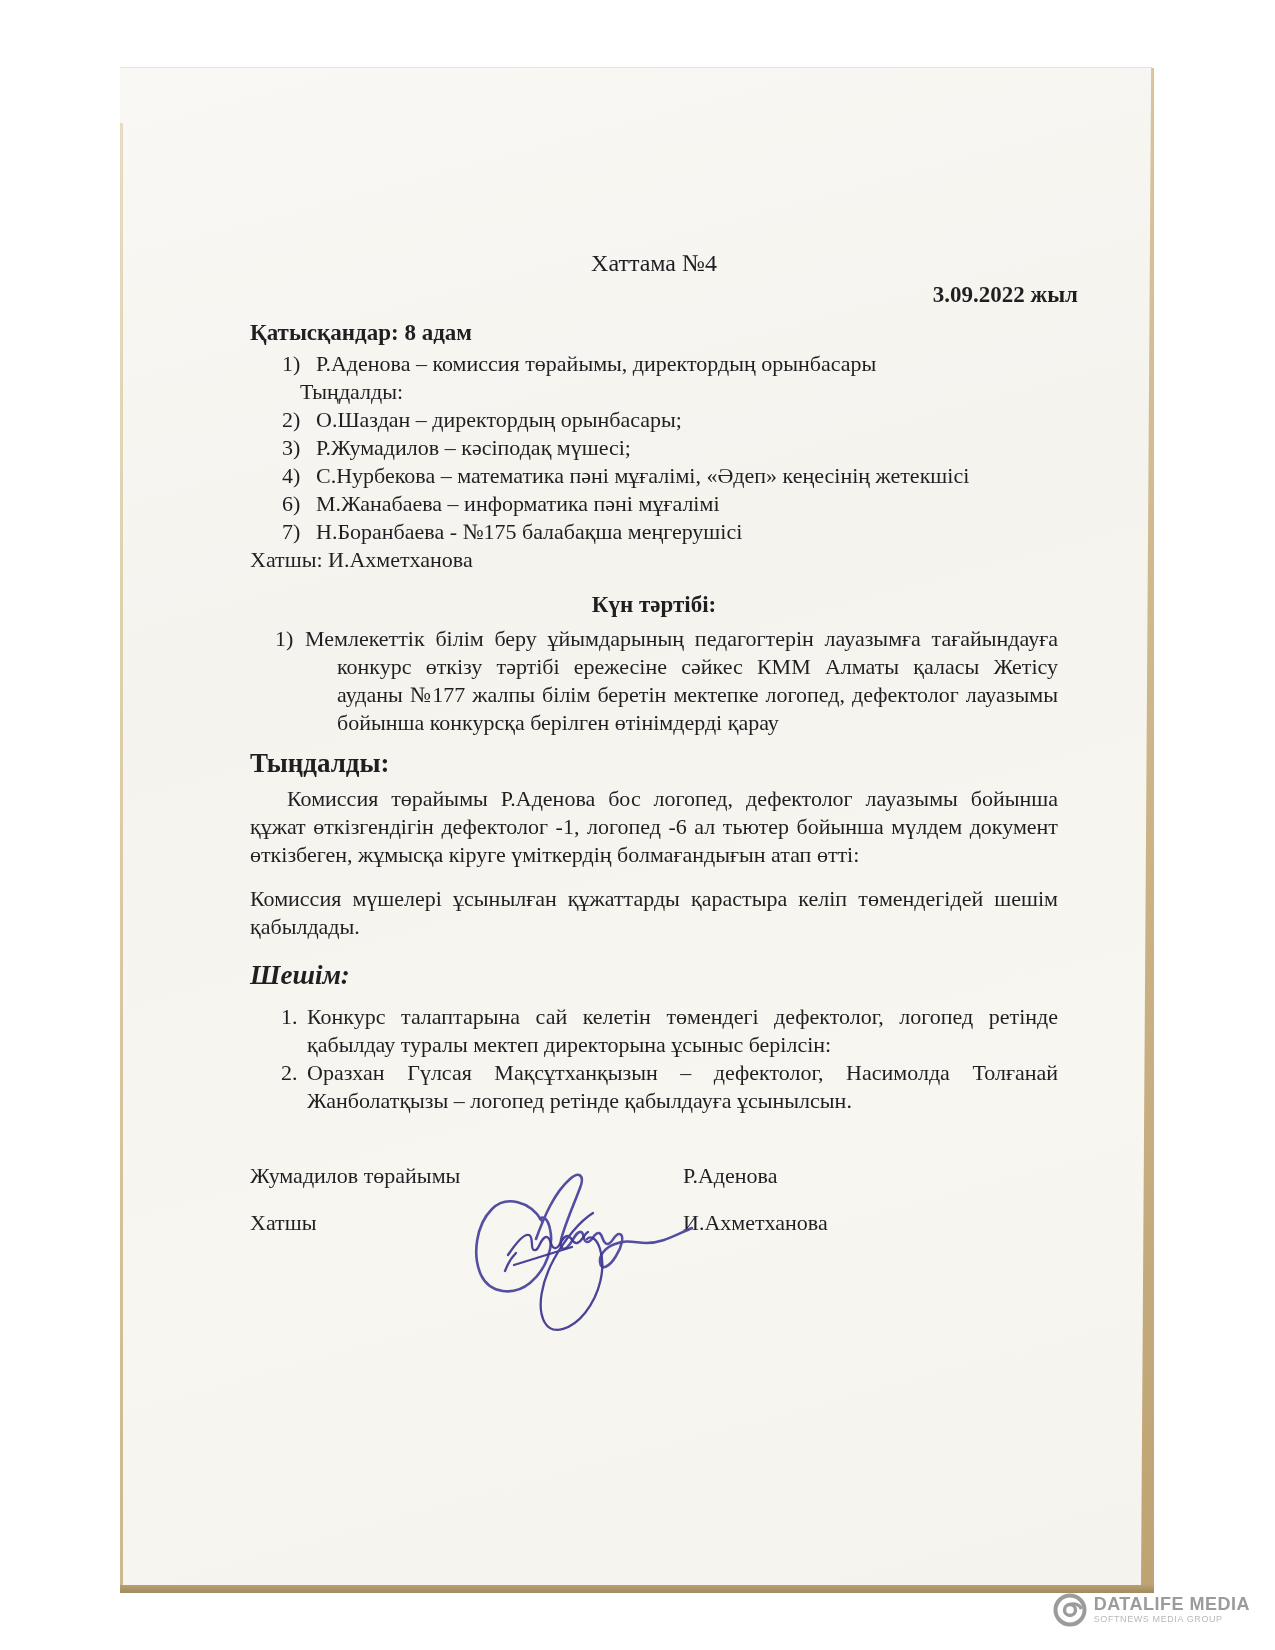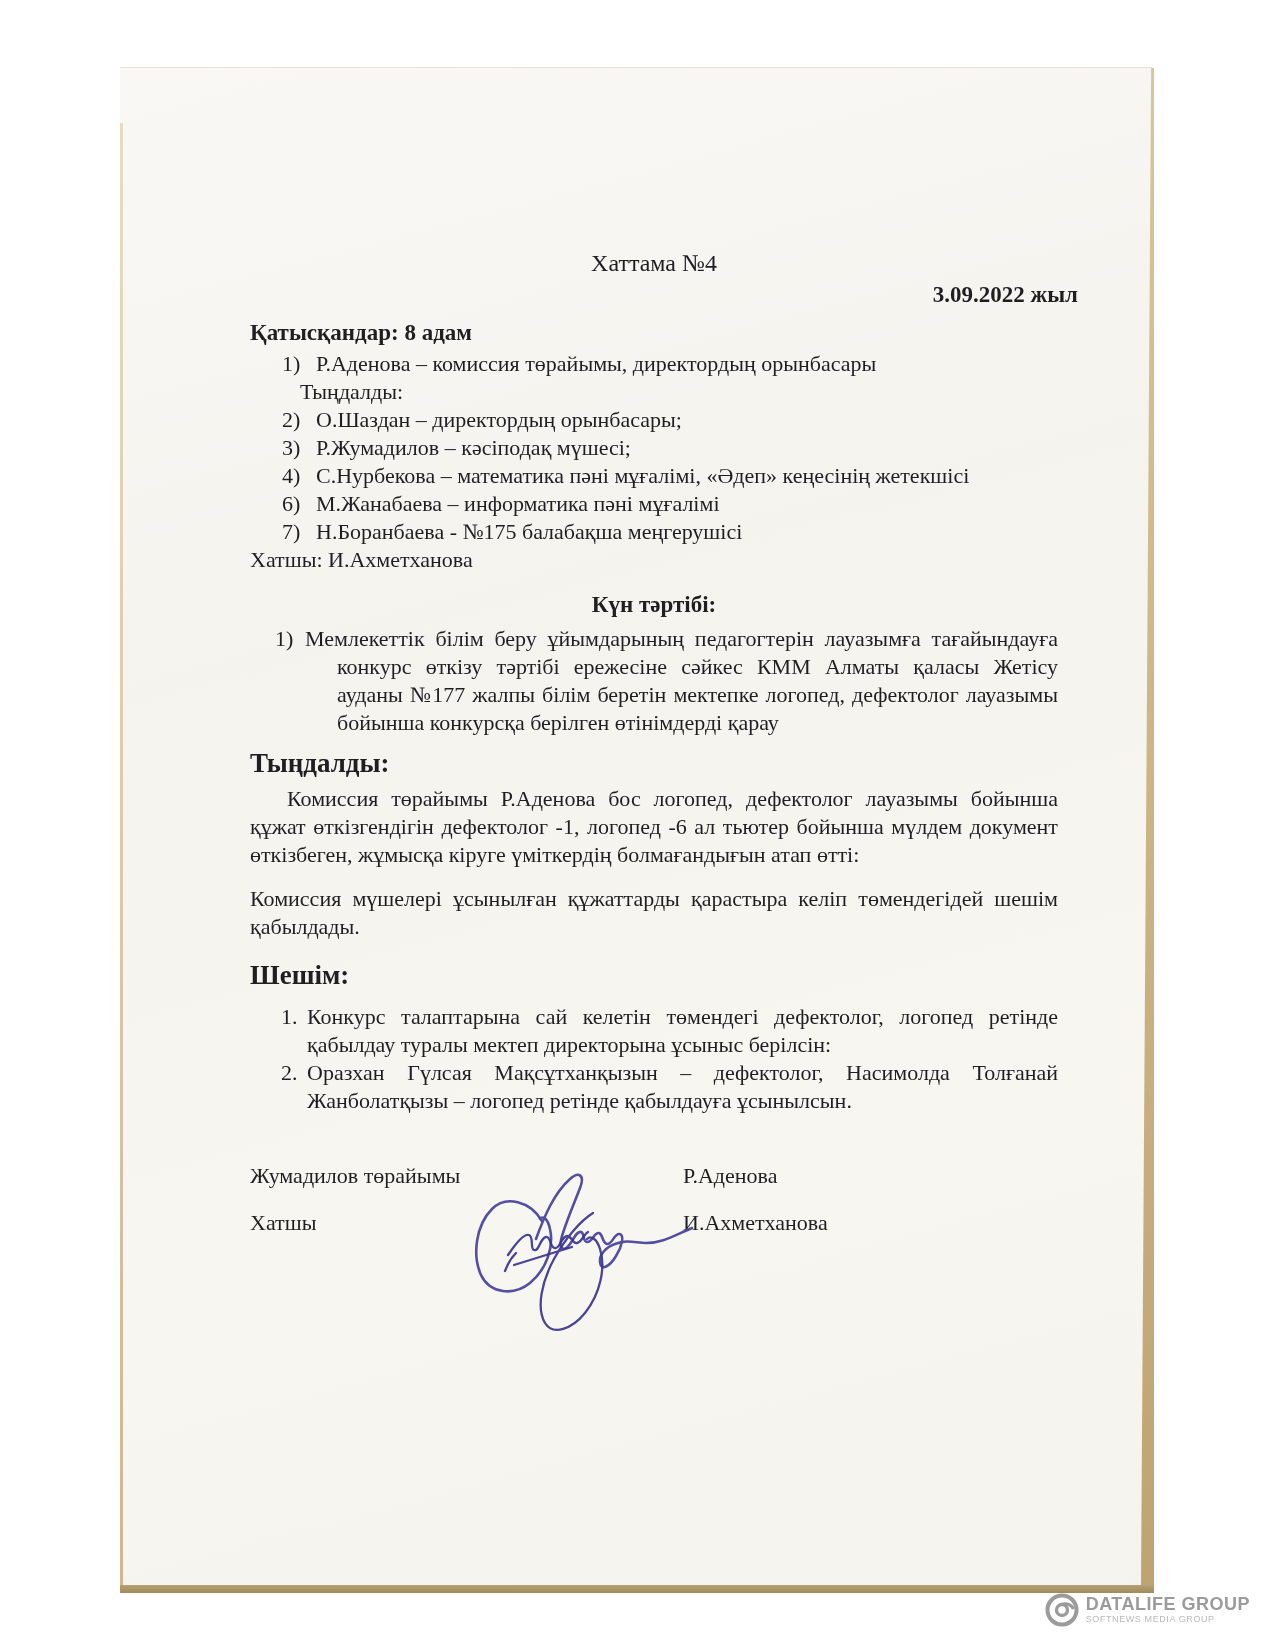--- a/index.html
+++ b/index.html
@@ -99,21 +99,21 @@
     <div class="agenda-heading">Күн тәртібі:</div>
     <div class="agenda-item">
       <span class="num">1)</span><span>Мемлекеттік білім беру ұйымдарының педагогтерін лауазымға тағайындауға конкурс өткізу тәртібі ережесіне сәйкес КММ Алматы қаласы Жетісу ауданы №177 жалпы білім беретін мектепке логопед, дефектолог лауазымы бойынша конкурсқа берілген өтінімдерді қарау</span>
     </div>
 
     <div class="sect-heading">Тыңдалды:</div>
     <div class="para indent">Комиссия төрайымы Р.Аденова бос логопед, дефектолог лауазымы бойынша құжат өткізгендігін дефектолог -1, логопед -6 ал тьютер бойынша мүлдем документ өткізбеген, жұмысқа кіруге үміткердің болмағандығын атап өтті:</div>
 
     <div class="para mt">Комиссия мүшелері ұсынылған құжаттарды қарастыра келіп төмендегідей шешім қабылдады.</div>
 
-    <div class="sect-heading" style="margin-top:20px;">Шешім:</div>
+    <div class="sect-heading" style="margin-top:20px;font-style:italic;">Шешім:</div>
 
     <div class="decisions">
       <div class="decision-item">
         <span class="num">1.</span><span>Конкурс талаптарына сай келетін төмендегі дефектолог, логопед ретінде қабылдау туралы мектеп директорына ұсыныс берілсін:</span>
       </div>
       <div class="decision-item">
         <span class="num">2.</span><span>Оразхан Гүлсая Мақсұтханқызын – дефектолог, Насимолда Толғанай Жанболатқызы – логопед ретінде қабылдауға ұсынылсын.</span>
       </div>
     </div>
 
@@ -143,16 +143,16 @@
   </svg>
 </div>
 
 <div class="watermark">
   <svg width="34" height="34" viewBox="0 0 34 34">
     <circle cx="17" cy="17" r="14.5" fill="none" stroke="#9b9b9b" stroke-width="4"></circle>
     <circle cx="17" cy="17" r="5.5" fill="none" stroke="#9b9b9b" stroke-width="3.4"></circle>
     <path d="M 17,11.5 C 22,10 26.5,12 28.5,16" fill="none" stroke="#9b9b9b" stroke-width="3.4"></path>
   </svg>
   <div class="wm-text">
-    <span class="wm-title">DATALIFE GROUP</span>
+    <span class="wm-title">DATALIFE MEDIA</span>
     <span class="wm-sub">SOFTNEWS MEDIA GROUP</span>
   </div>
 </div>
 
 </body></html>

